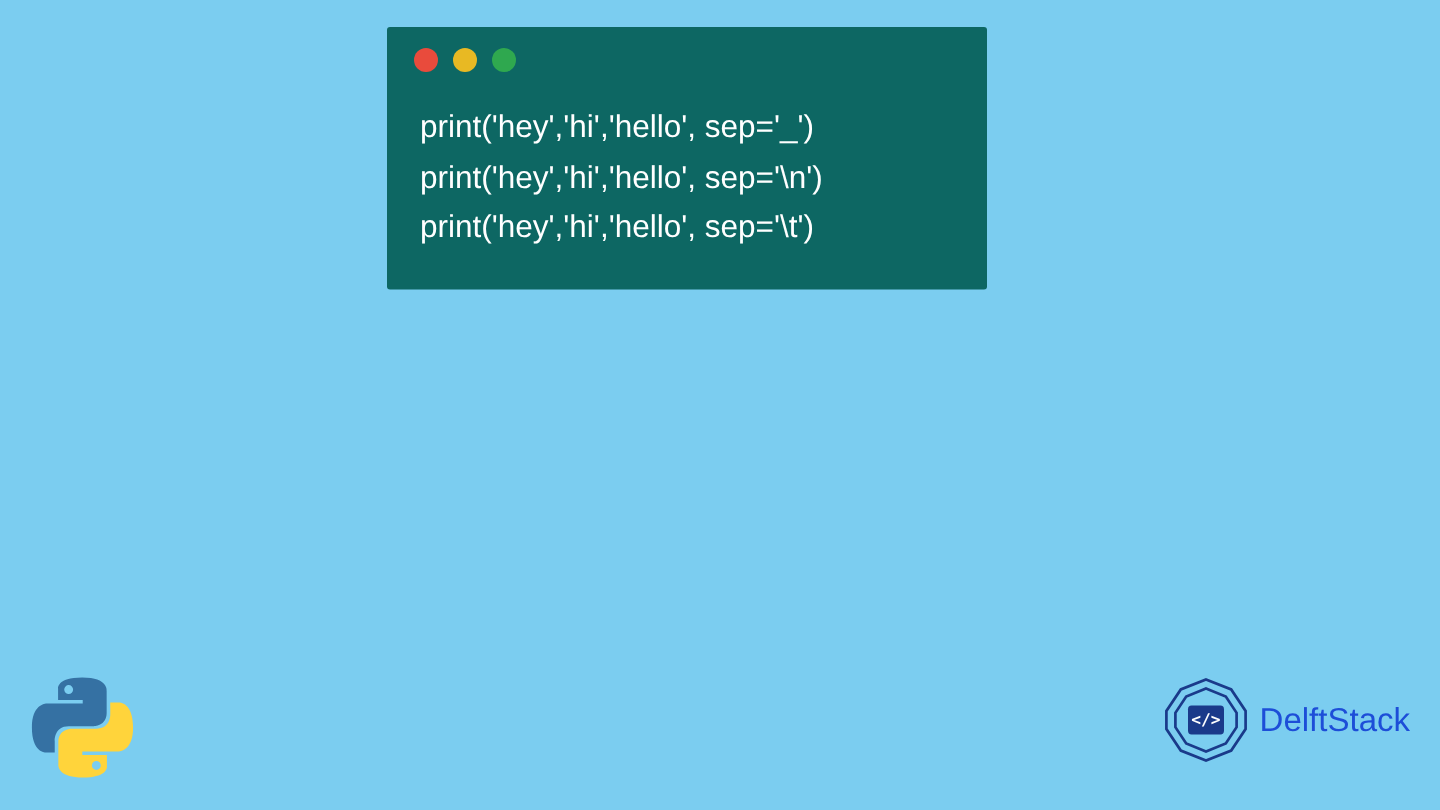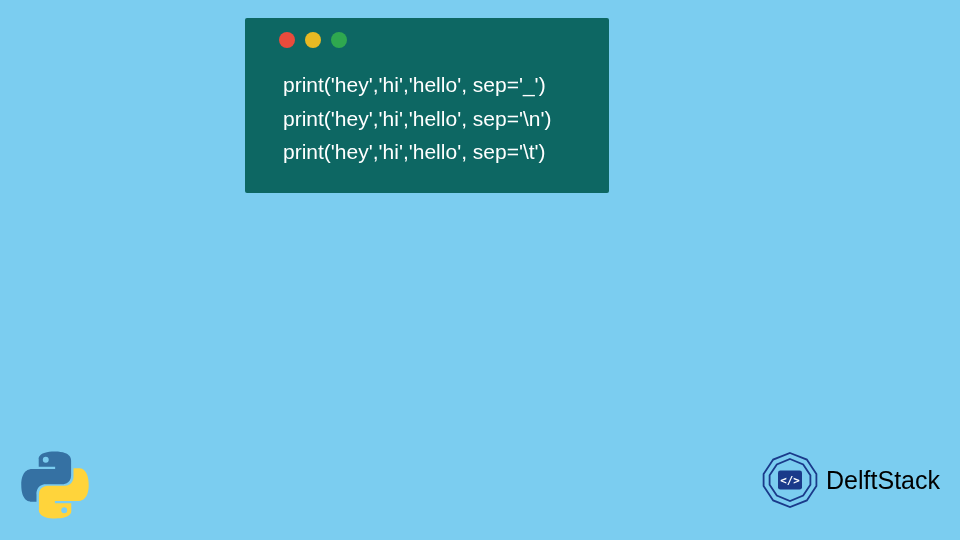--- a/index.html
+++ b/index.html
@@ -7,25 +7,24 @@
     width: 960px;
     height: 540px;
     background: #7bcdf0;
     position: relative;
     font-family: Arial, sans-serif;
     overflow: hidden;
   }
   .code-window {
     position: absolute;
     top: 18px;
-    left: 245px;
-    width: 364px;
+    left: 258px;
+    width: 400px;
     background: #0d6763;
     border-radius: 2px;
-    padding-left: 16px;
   }
   .titlebar {
     display: flex;
     align-items: center;
     gap: 10px;
     padding: 14px 18px 6px 18px;
   }
   .dot {
     width: 16px;
     height: 16px;
@@ -60,23 +59,23 @@
     gap: 6px;
   }
   .delft-icon {
     width: 60px;
     height: 60px;
     display: flex;
     align-items: center;
     justify-content: center;
   }
   .delft-text {
-    font-size: 25px;
+    font-size: 22px;
     font-weight: 500;
-    color: #000000;
+    color: #1d4ed8;
     font-family: Arial, sans-serif;
   }
 </style>
 </head>
 <body>
 
 <div class="code-window">
   <div class="titlebar">
     <div class="dot dot-red"></div>
     <div class="dot dot-yellow"></div>

